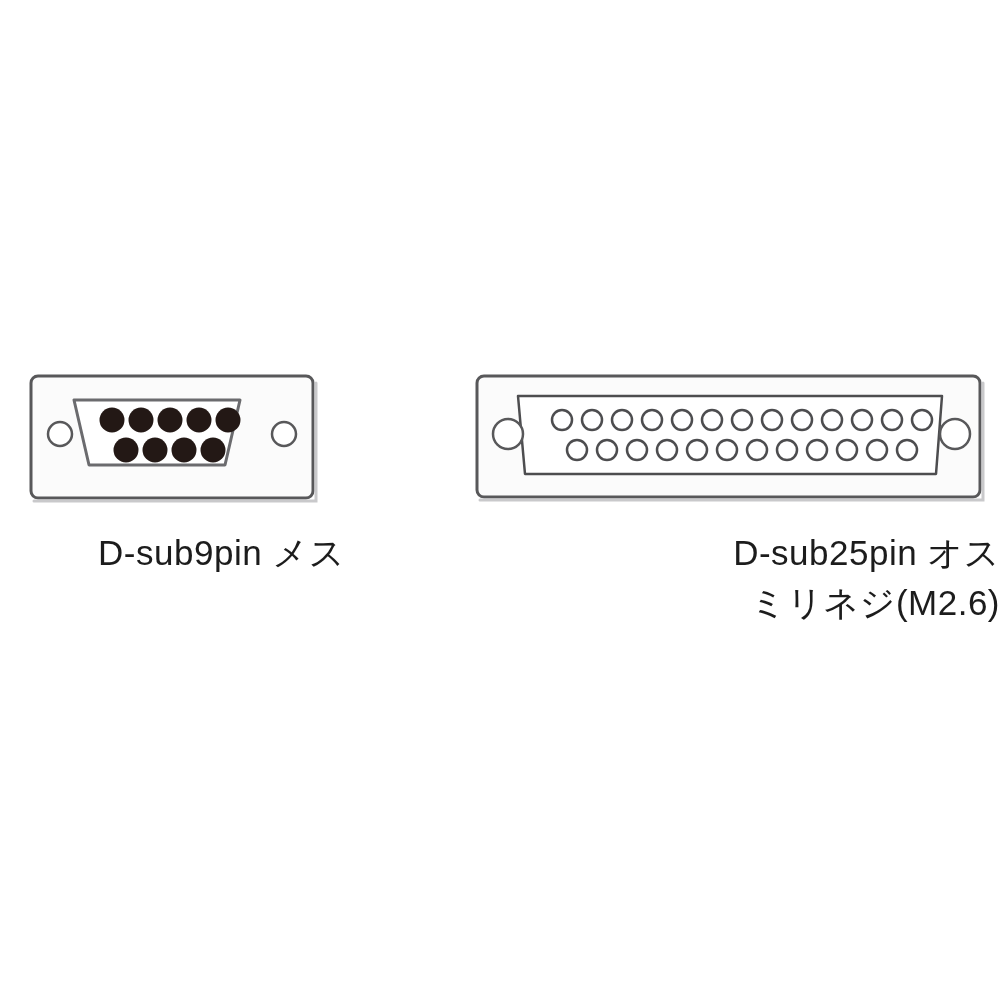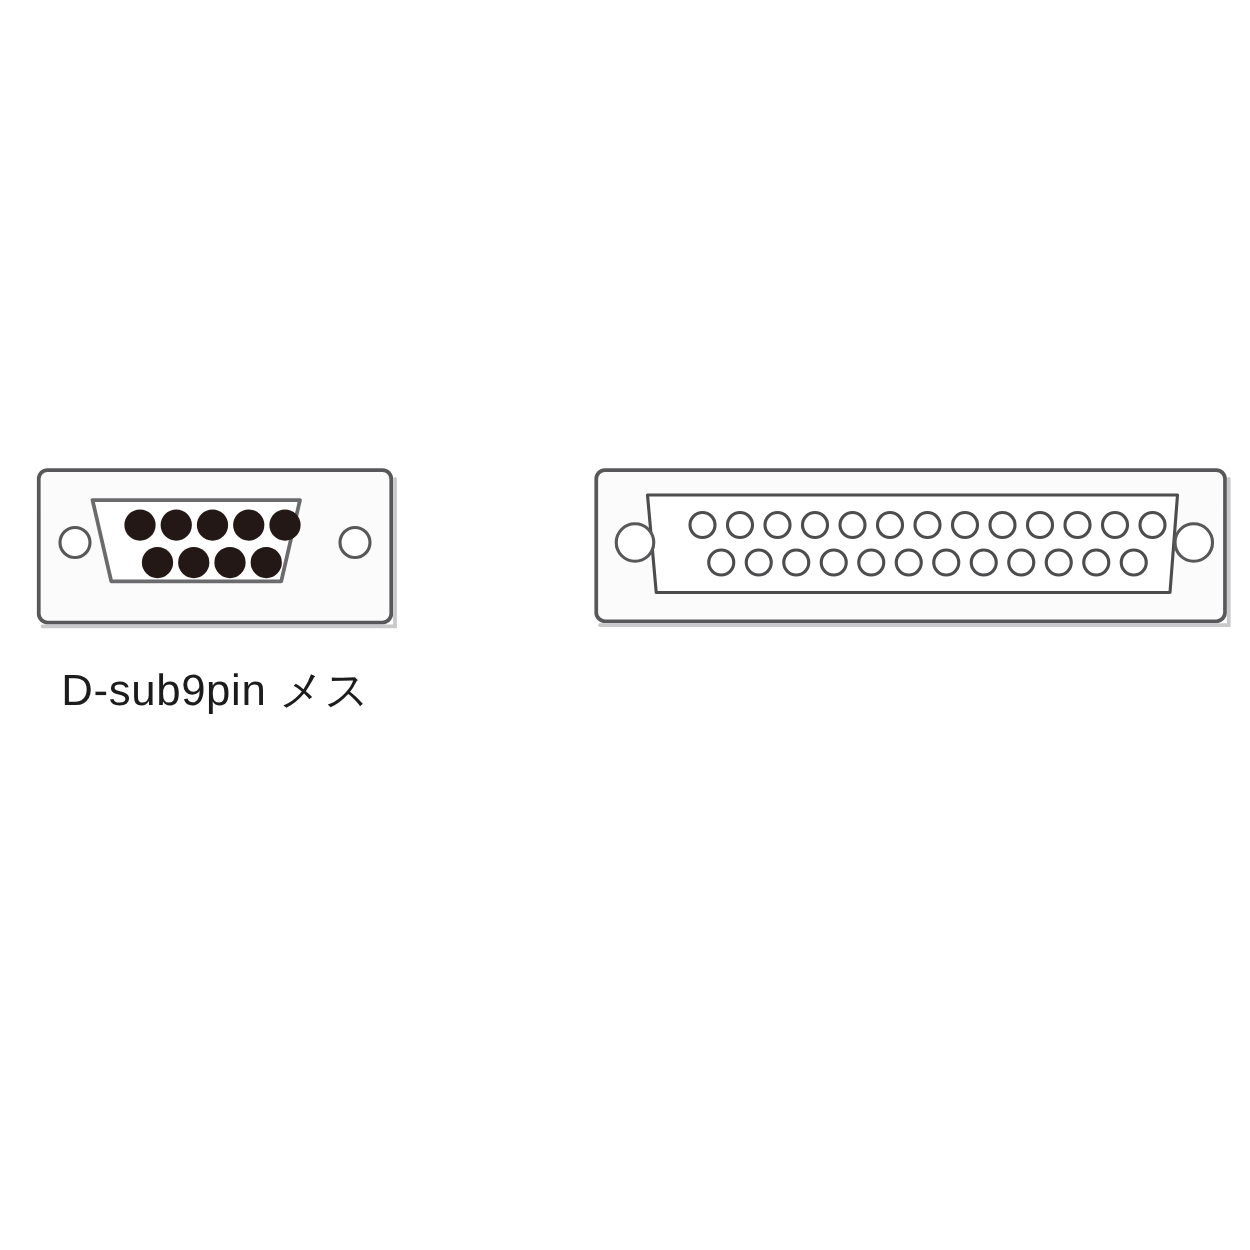--- a/index.html
+++ b/index.html
@@ -38,21 +38,21 @@
     color: #1c1c1c;
     font-family: "Liberation Sans", "DejaVu Sans", sans-serif;
     font-size: 35px;
     font-weight: 400;
     line-height: 50px;
     letter-spacing: 0.5px;
     white-space: nowrap;
   }
   #caption-left  { top: 158px; left: 0; }
   #caption-right { top: 158px; left: 0; }
-  .caption-line { display: block; }
+  .caption-line { display: block; text-align: right; }
 </style>
 </head>
 <body>
 
 <div id="page">
 
   <div class="connector-group" id="group-left">
 
     <svg class="connector-figure" id="figure-dsub9" width="345" height="150" viewBox="0 0 345 150">
 
@@ -127,16 +127,18 @@
         <circle cx="302" cy="80" r="10"></circle>
         <circle cx="332" cy="80" r="10"></circle>
         <circle cx="362" cy="80" r="10"></circle>
         <circle cx="392" cy="80" r="10"></circle>
         <circle cx="422" cy="80" r="10"></circle>
         <circle cx="452" cy="80" r="10"></circle>
       </g>
     </svg>
 
     <div class="caption" id="caption-right">
+      <span class="caption-line">D-sub25pin オス</span>
+      <span class="caption-line">ミリネジ(M2.6)</span>
     </div>
   </div>
 
 </div>
 
 </body></html>

